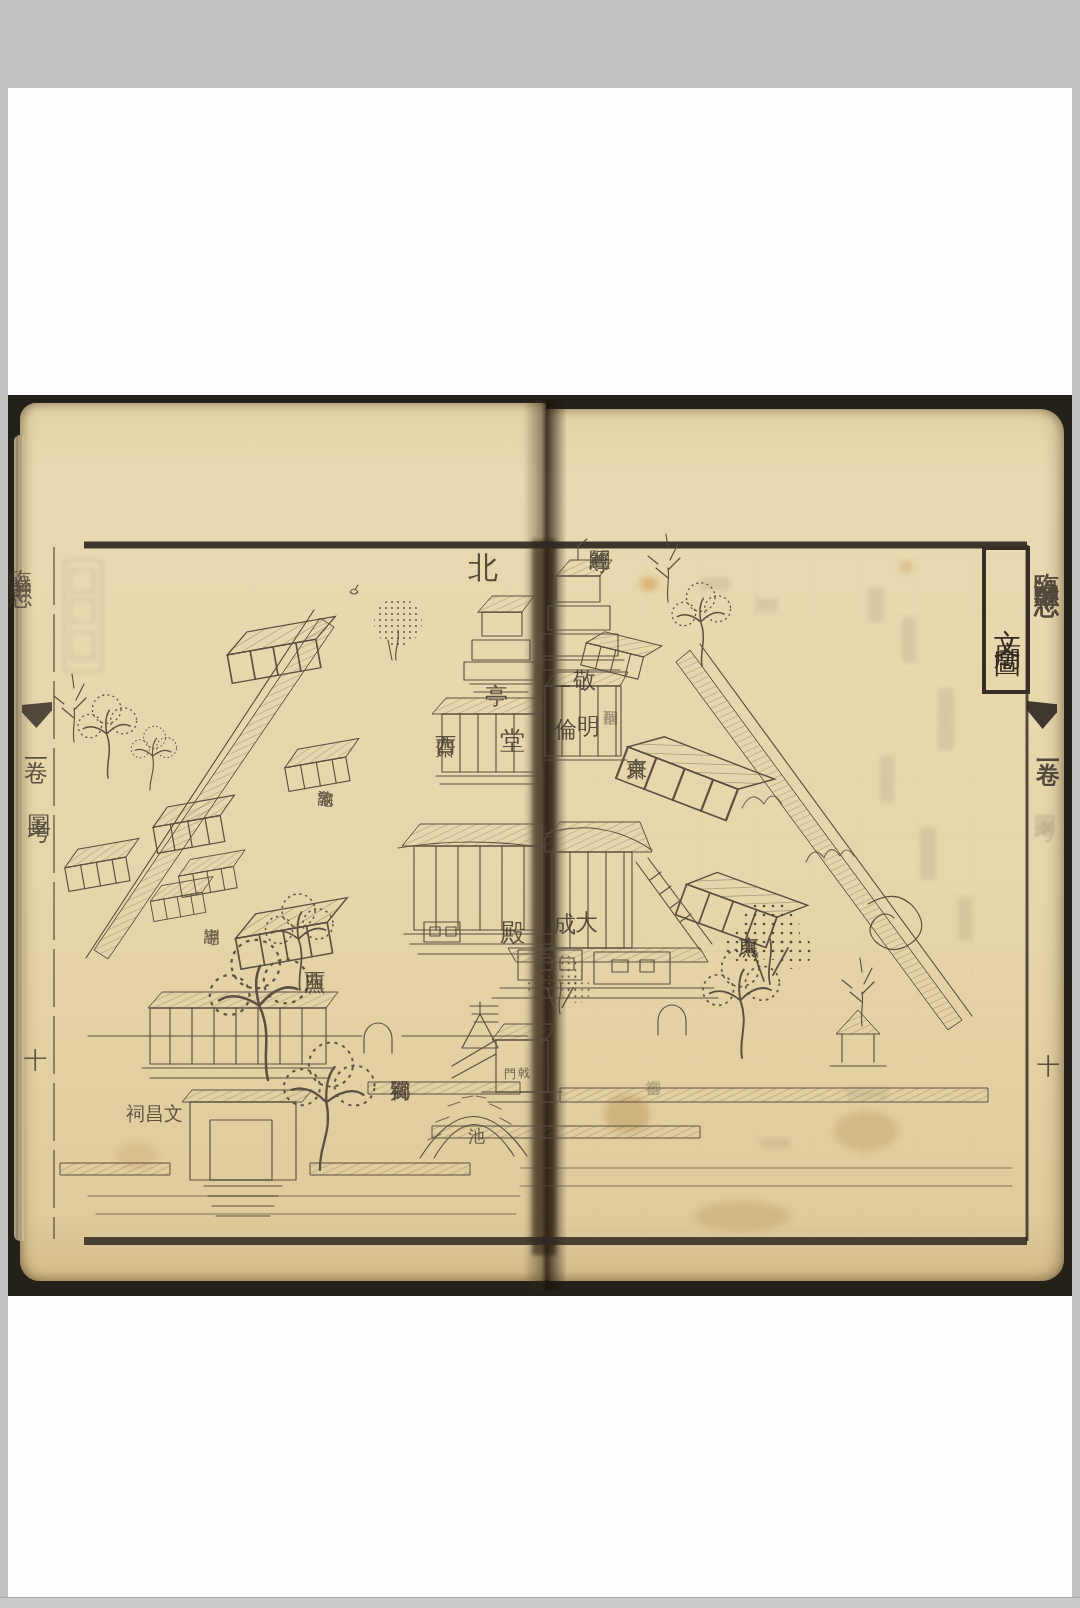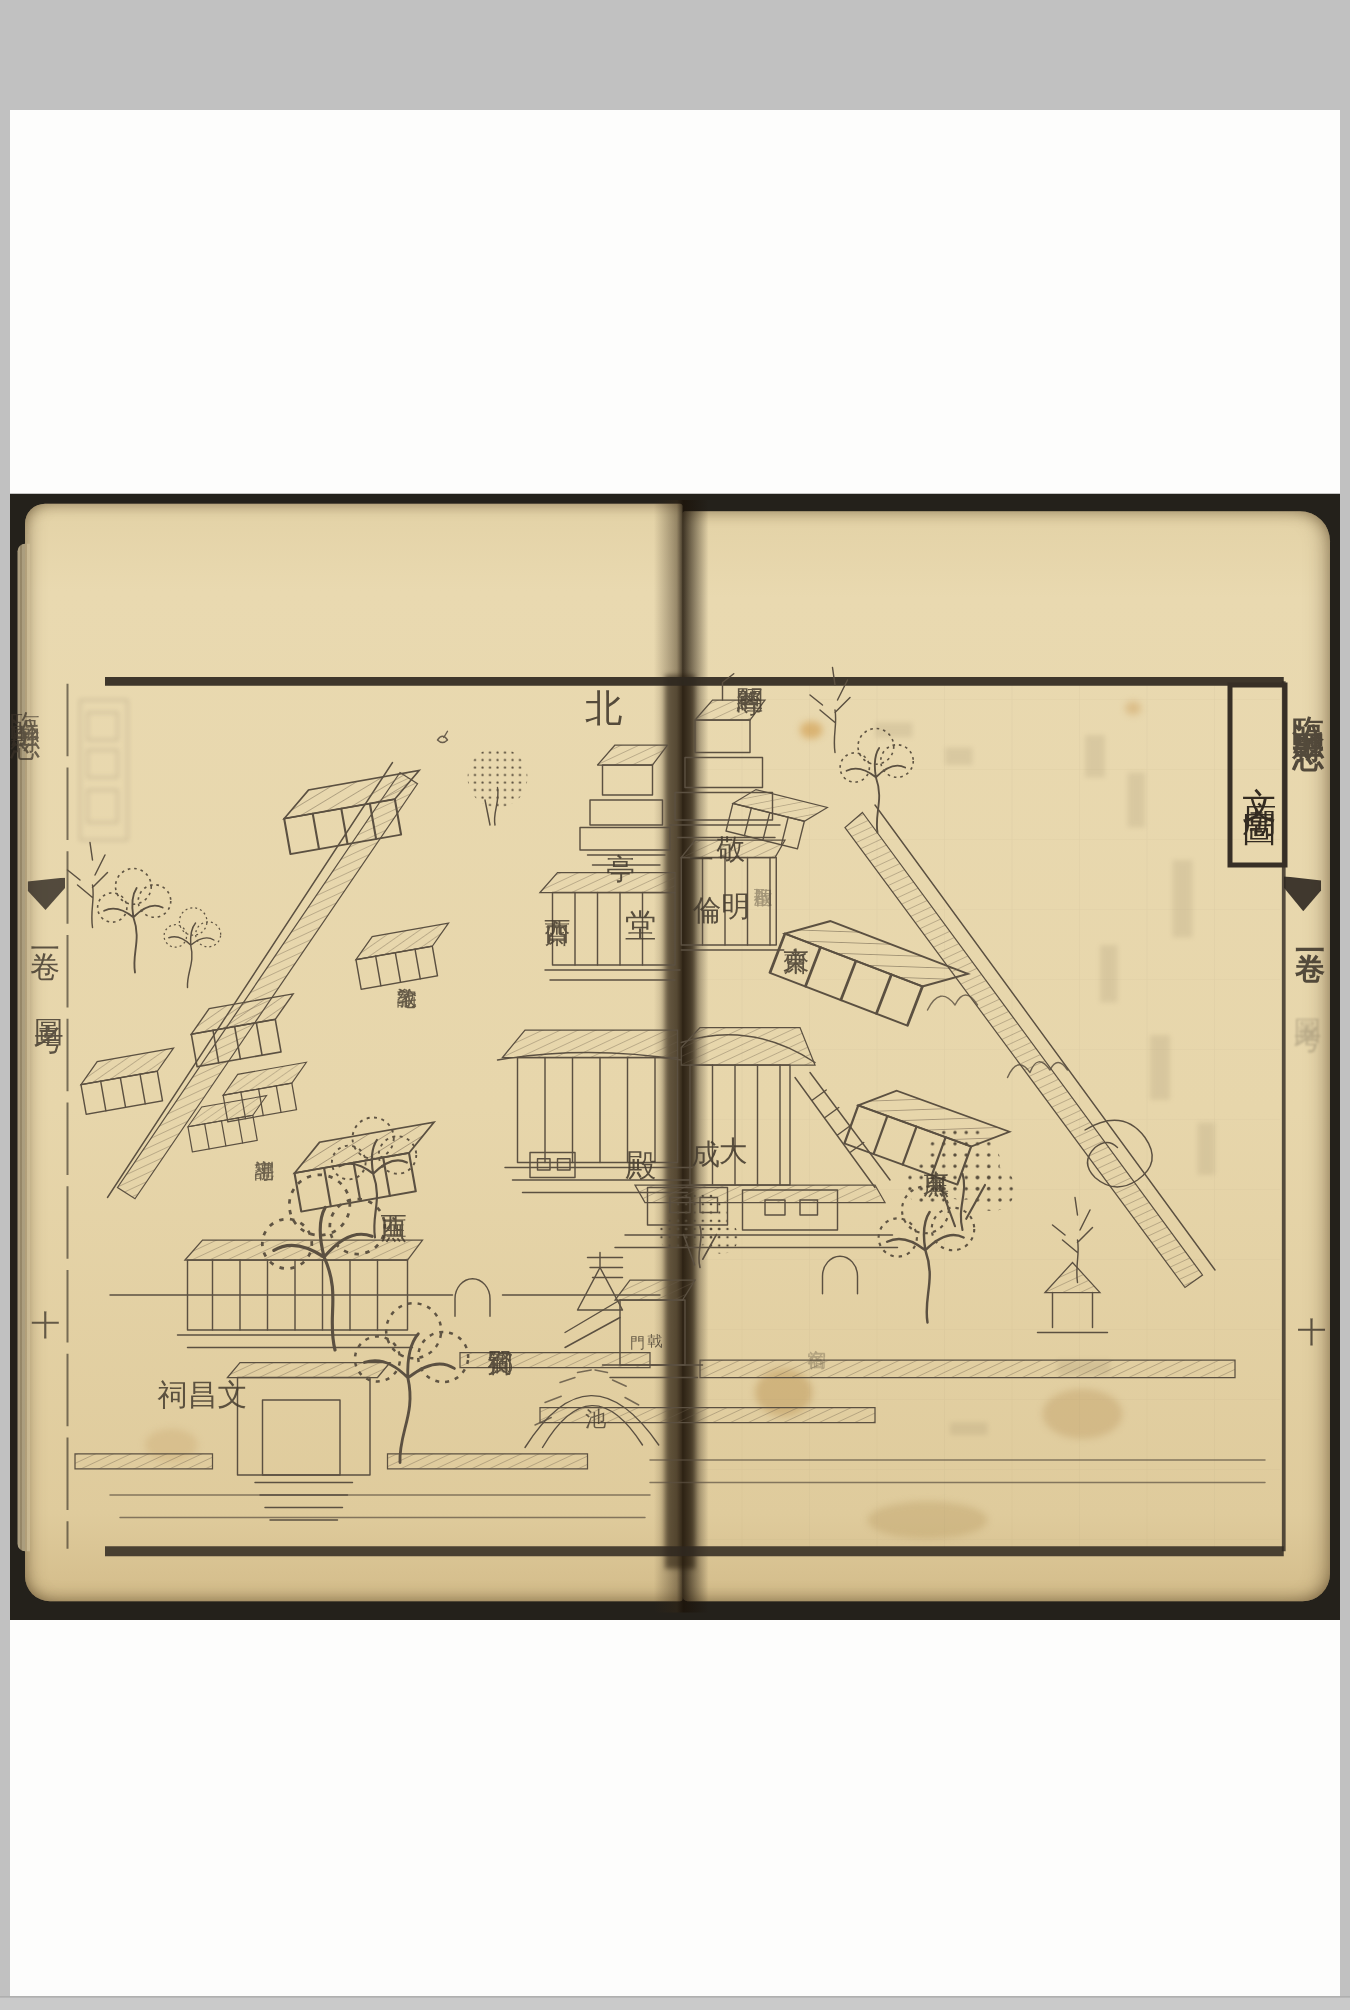--- a/index.html
+++ b/index.html
@@ -277,17 +277,17 @@
       <span style="left: 575px; top: 911px; font-size: 23px; opacity: 0.88;">大</span>
       <span style="left: 553px; top: 913px; font-size: 23px; opacity: 0.88;">成</span>
       <span style="left: 500px; top: 920px; font-size: 25px; opacity: 0.88;">殿</span>
       <span class="v" style="left: 737px; top: 919px; font-size: 21px; opacity: 0.85;">東廡</span>
       <span class="v" style="left: 303px; top: 955px; font-size: 21px; opacity: 0.85;">西廡</span>
       <span style="left: 518px; top: 1067px; font-size: 12px; opacity: 0.8;">戟</span>
       <span style="left: 504px; top: 1068px; font-size: 12px; opacity: 0.8;">門</span>
       <span class="v" style="left: 390px; top: 1064px; font-size: 20px; opacity: 0.85;">鄉賢祠</span>
       <span class="v" style="left: 645px; top: 1068px; font-size: 15px; opacity: 0.3;">名宦祠</span>
       <span style="left: 468px; top: 1128px; font-size: 17px; opacity: 0.8;">池</span>
-      <span style="left: 126px; top: 1104px; font-size: 24px; opacity: 0.85;">祠昌文</span>
+      <span style="left: 126px; top: 1104px; font-size: 19px; opacity: 0.85;">祠昌文</span>
     </div>
 
   <div class="abs" id="bottom-strip"></div>
 </div>
 
 </body></html>

